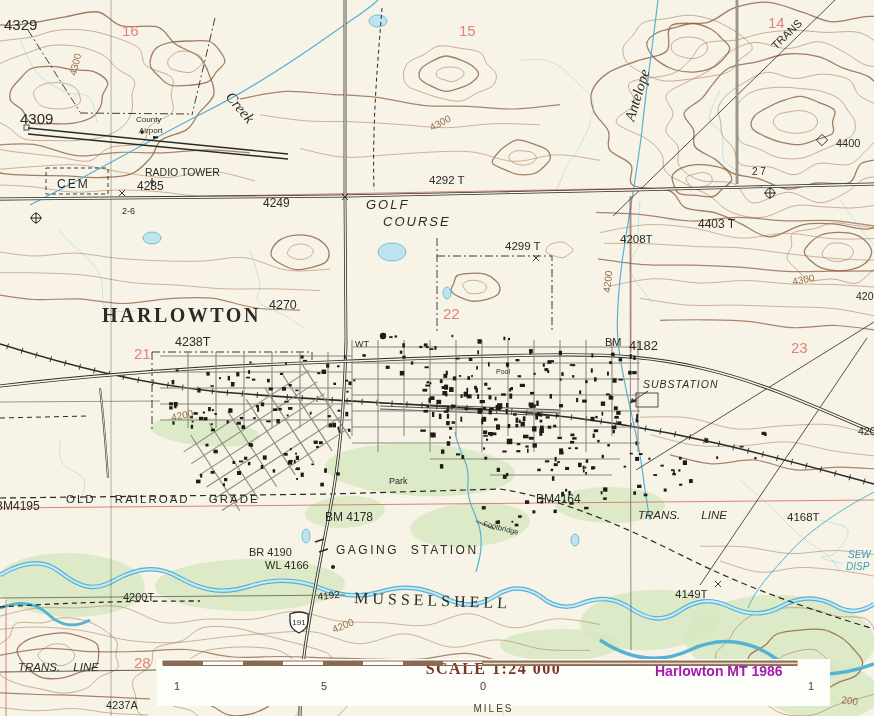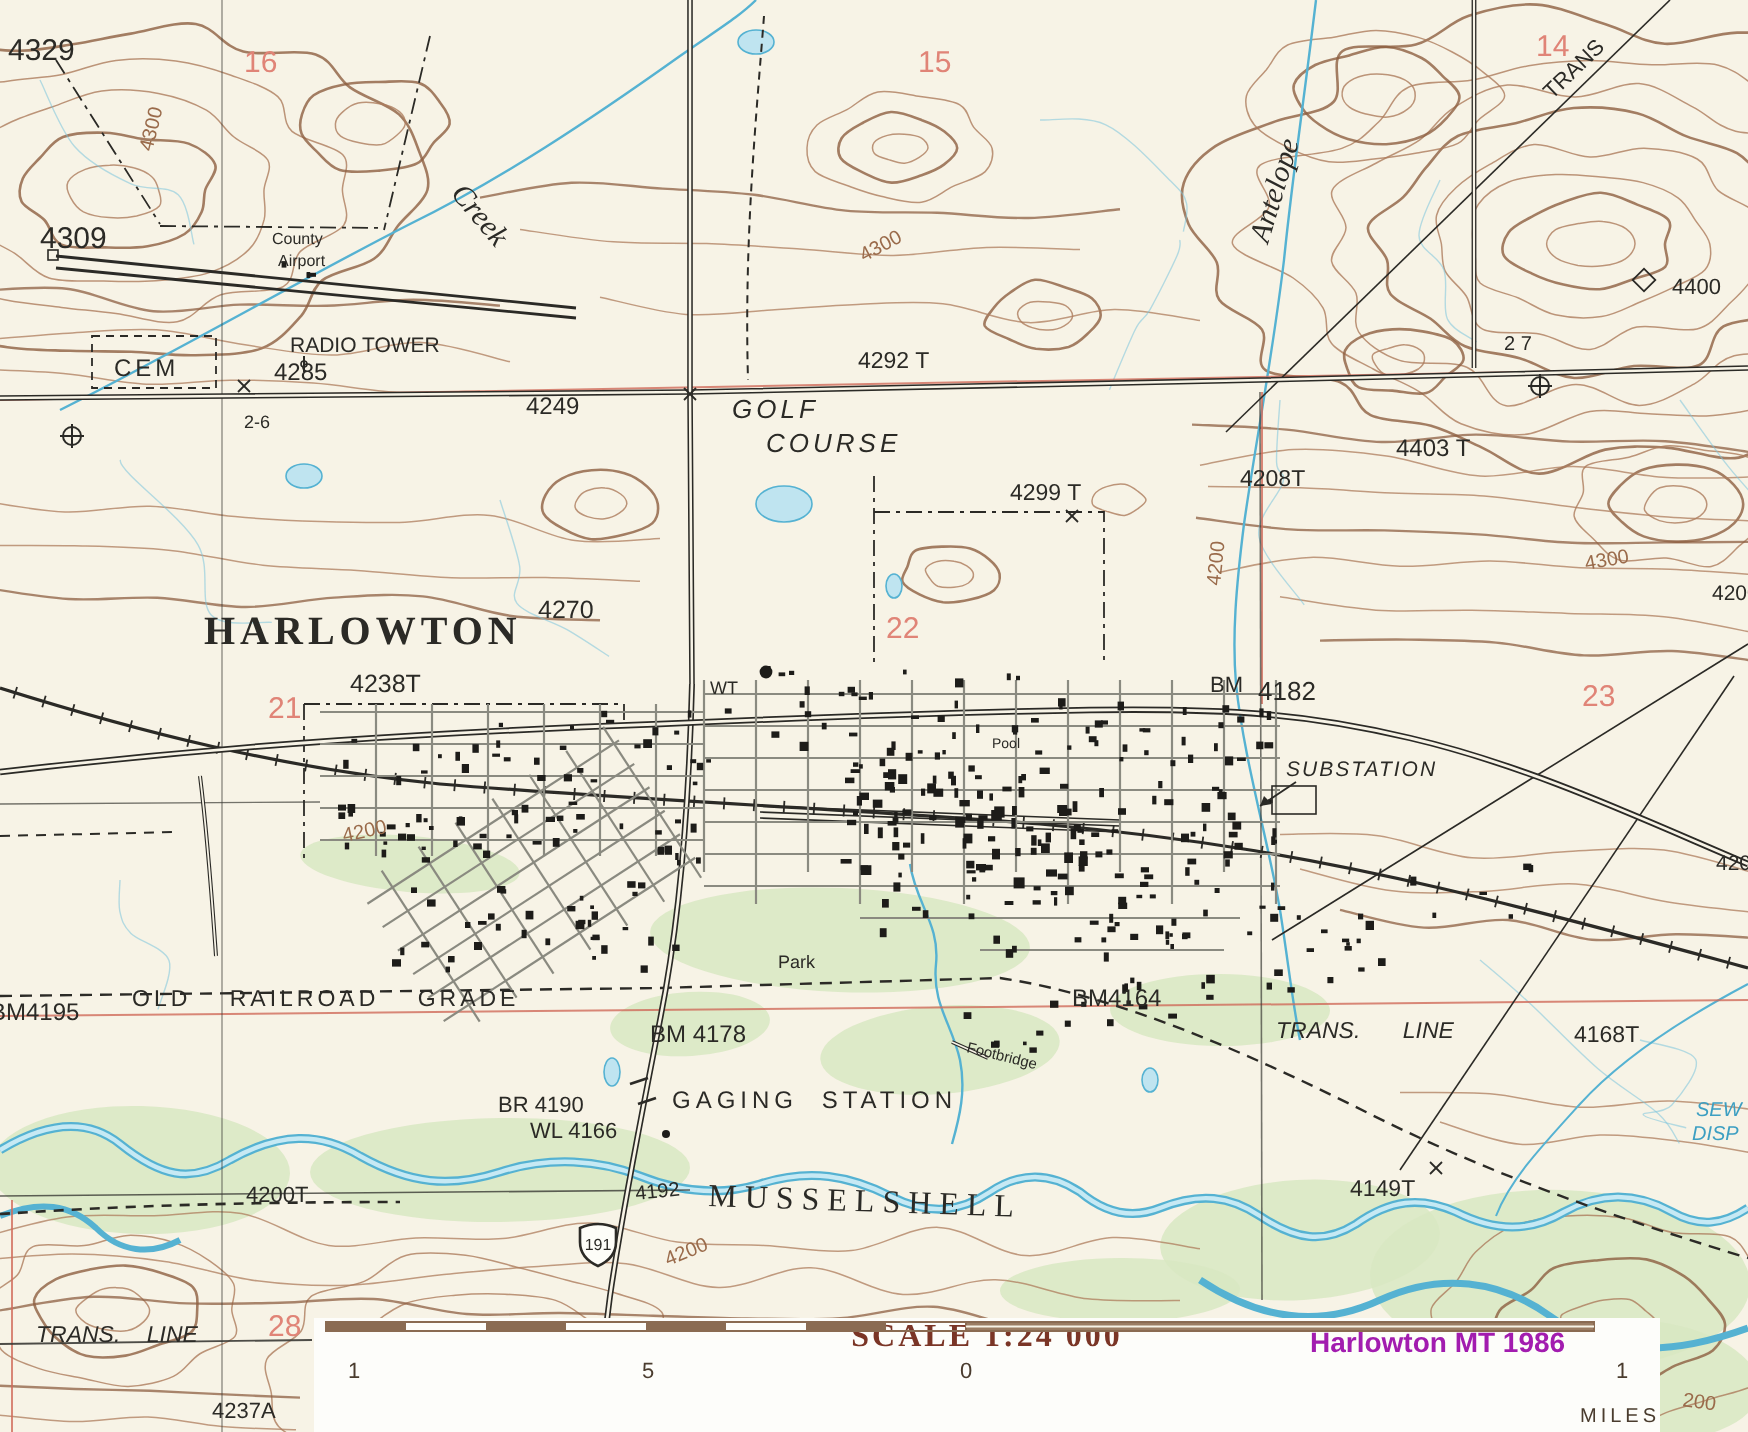--- a/index.html
+++ b/index.html
@@ -1,27 +1,27 @@
 <!DOCTYPE html>
 <html><head>
 <meta charset="utf-8">
 <style>
   html,body{margin:0;padding:0;background:#e8e4d8;}
   .stage{position:relative;width:874px;height:716px;overflow:hidden;background:#f7f3e6;
          font-family:"Liberation Sans",sans-serif;}
   .stage svg{position:absolute;left:0;top:0;}
-  .scale-overlay{position:absolute;left:157px;top:659px;width:673px;height:57px;background:#fdfdfa;}
+  .scale-overlay{position:absolute;left:157px;top:659px;width:673px;height:47px;background:#fdfdfa;}
   .scale-title{position:absolute;left:0;right:0;top:1px;text-align:center;
      font-family:"Liberation Serif",serif;font-size:16px;font-weight:bold;letter-spacing:1.5px;color:#7a3526;}
   .sheet-label{position:absolute;left:498px;top:4px;font-family:"Liberation Sans",sans-serif;
      font-size:14px;font-weight:600;color:#a21caf;white-space:nowrap;}
   .tick{position:absolute;top:21px;font-size:11px;color:#4a3c2e;transform:translateX(-50%);}
   .tick.t0{left:20px}.tick.t1{left:167px}.tick.t2{left:326px}.tick.t3{left:654px}
   .bar-svg{position:absolute;left:14px;top:36px;}
-  .miles{position:absolute;left:0;right:0;top:44px;text-align:right;font-size:10px;
+  .miles{position:absolute;left:0;right:0;top:44px;text-align:center;font-size:10px;
      letter-spacing:2px;color:#4a3c2e;}
 </style>
 <title>Harlowton MT 1986</title></head>
 <body>
 
 <div class="stage">
   <svg id="map" width="874" height="716" viewBox="0 0 874 716">
     <g id="g-veg">
         <ellipse cx="70" cy="585" rx="75" ry="32" fill="#d8e7c2" opacity="0.85" transform="rotate(1.4 70 585)"></ellipse>
         <ellipse cx="250" cy="585" rx="95" ry="26" fill="#d8e7c2" opacity="0.85" transform="rotate(-0.7 250 585)"></ellipse>

